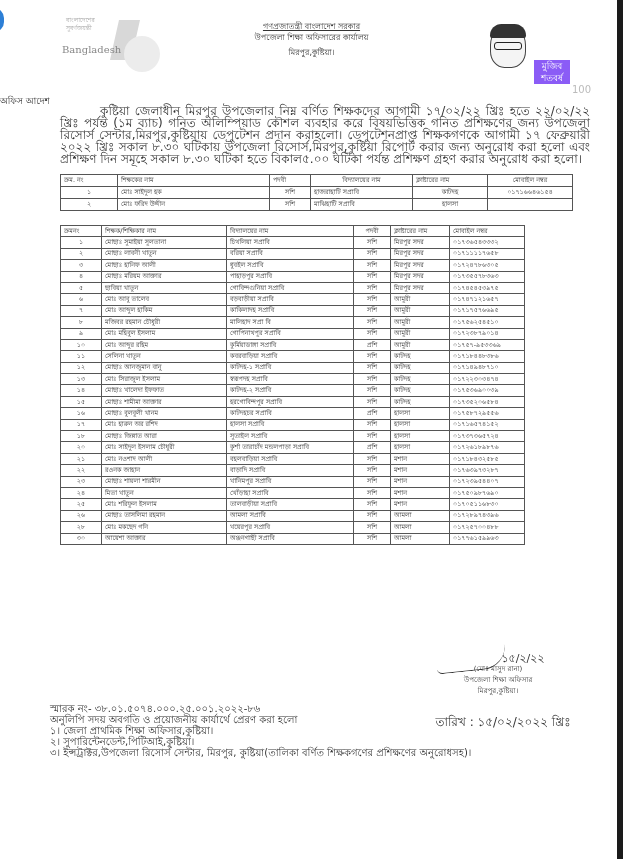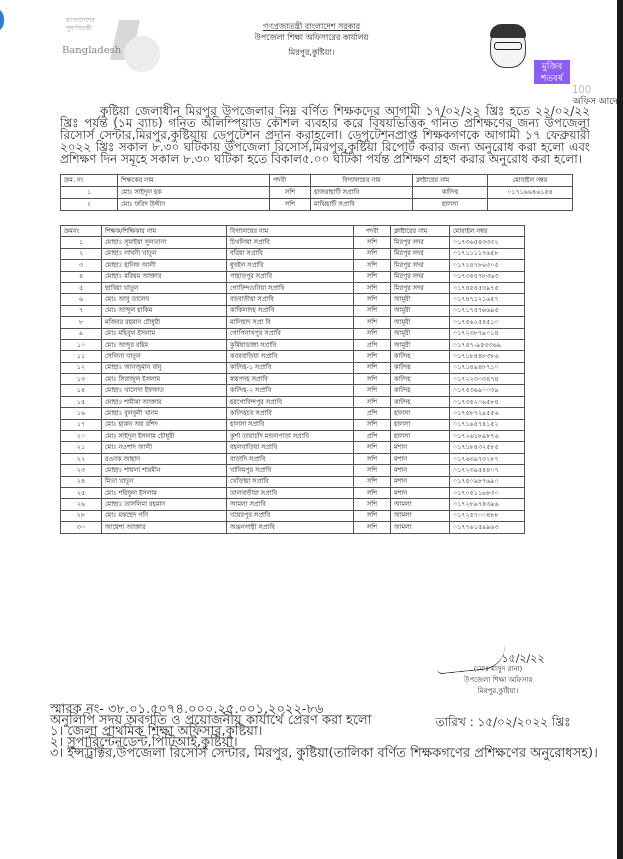--- a/index.html
+++ b/index.html
@@ -14,32 +14,32 @@
   .logo-left .bd { position:absolute; left:4px; top:30px; font-family:"DejaVu Serif", serif; font-size:10px; color:#888; }
   .logo-left .circle { position:absolute; left:66px; top:22px; width:36px; height:36px; border-radius:50%; background:#ececec; }
   .logo-left .five { position:absolute; left:52px; top:6px; width:30px; height:40px; background:#d8d8d8; clip-path:polygon(30% 0,100% 0,70% 100%,0 100%); }
   .logo-right { position:absolute; left:482px; top:20px; width:120px; height:72px; }
   .logo-right .face { position:absolute; left:8px; top:6px; width:34px; height:40px; border-radius:45% 45% 40% 40%; border:1px solid #444; background:#f4f4f4; }
   .logo-right .hair { position:absolute; left:8px; top:4px; width:36px; height:14px; border-radius:18px 18px 4px 4px; background:#333; }
   .logo-right .glasses { position:absolute; left:12px; top:22px; width:26px; height:6px; border:1px solid #222; border-radius:3px; }
   .logo-right .badge { position:absolute; left:52px; top:40px; width:36px; height:24px; background:#8b5cf6; color:#fff; font-size:9px; text-align:center; line-height:12px; }
   .logo-right .hundred { position:absolute; left:90px; top:44px; font-size:10px; color:#bbb;margin-top:20px; }
   .hdr { position:absolute; left:0; width:623px; text-align:center; font-size:8px; color:#333; }
-  .title { position:absolute; left:0; width:623px; top:94px; text-align:right; font-size:9px; color:#222; }
+  .title { position:absolute; left:0; width:623px; top:94px; text-align:left; font-size:9px; color:#222; }
   .para { position:absolute; left:60px; top:105px; width:530px; font-size:12px; line-height:12px; color:#333; text-align:justify; text-indent:40px; }
   table { border-collapse:collapse; position:absolute; font-size:6.4px; color:#333; }
   td, th { border:0.8px solid #555; padding:0 3px; font-weight:normal; text-align:left; white-space:nowrap; overflow:hidden; }
   .t1 { left:60px; top:174px; }
   .t1 td, .t1 th { height:10px; }
   .t2 { left:60px; top:225px; }
   .t2 td, .t2 th { height:10.4px; line-height:9px; }
   .c { text-align:center !important; }
   .sign { position:absolute; left:418px; top:653px; width:160px; text-align:center; font-size:7px; color:#333; line-height:11px; }
   .sig-scribble { position:absolute; left:436px; top:648px; width:70px; height:22px; border-bottom:1px solid #333; border-radius:0 0 40px 10px; transform:rotate(-6deg); }
-  .memo { position:absolute; left:50px; top:703px; font-size:13px; color:#333; line-height:11px; }
+  .memo { position:absolute; left:50px; top:703px; font-size:10px; color:#333; line-height:11px; }
   .date-line { position:absolute; left:418px; top:713px; width:170px; text-align:center; font-size:12px; color:#333; }
 </style>
 </head>
 <body>
 
 <div class="left-blob"></div>
 <div class="right-edge"></div>
 
 <div class="logo-left">
   <div class="five"></div>
@@ -238,20 +238,28 @@
       </tr>
       <tr>
         <td class="c">১৭</td>
         <td>মোঃ হারুন অর রশিদ</td>
         <td>হালসা সপ্রাবি</td>
         <td class="c">সশি</td>
         <td>হালসা</td>
         <td>০১৭১৬৫৭৪১৫২</td>
       </tr>
       <tr>
+        <td class="c">১৮</td>
+        <td>মোছাঃ জিন্নাত আরা</td>
+        <td>সুতাইল সপ্রাবি</td>
+        <td class="c">সশি</td>
+        <td>হালসা</td>
+        <td>০১৭৩৭৩৬৫৭২৪</td>
+      </tr>
+      <tr>
         <td class="c">২০</td>
         <td>মোঃ সাইদুল ইসলাম চৌধুরী</td>
         <td>কুর্শা তারাচাঁদ মন্ডলপাড়া সপ্রাবি</td>
         <td class="c">প্রশি</td>
         <td>হালসা</td>
         <td>০১৭২৬১৮৯৮৭৬</td>
       </tr>
       <tr>
         <td class="c">২১</td>
         <td>মোঃ নওশাদ আলী</td>

